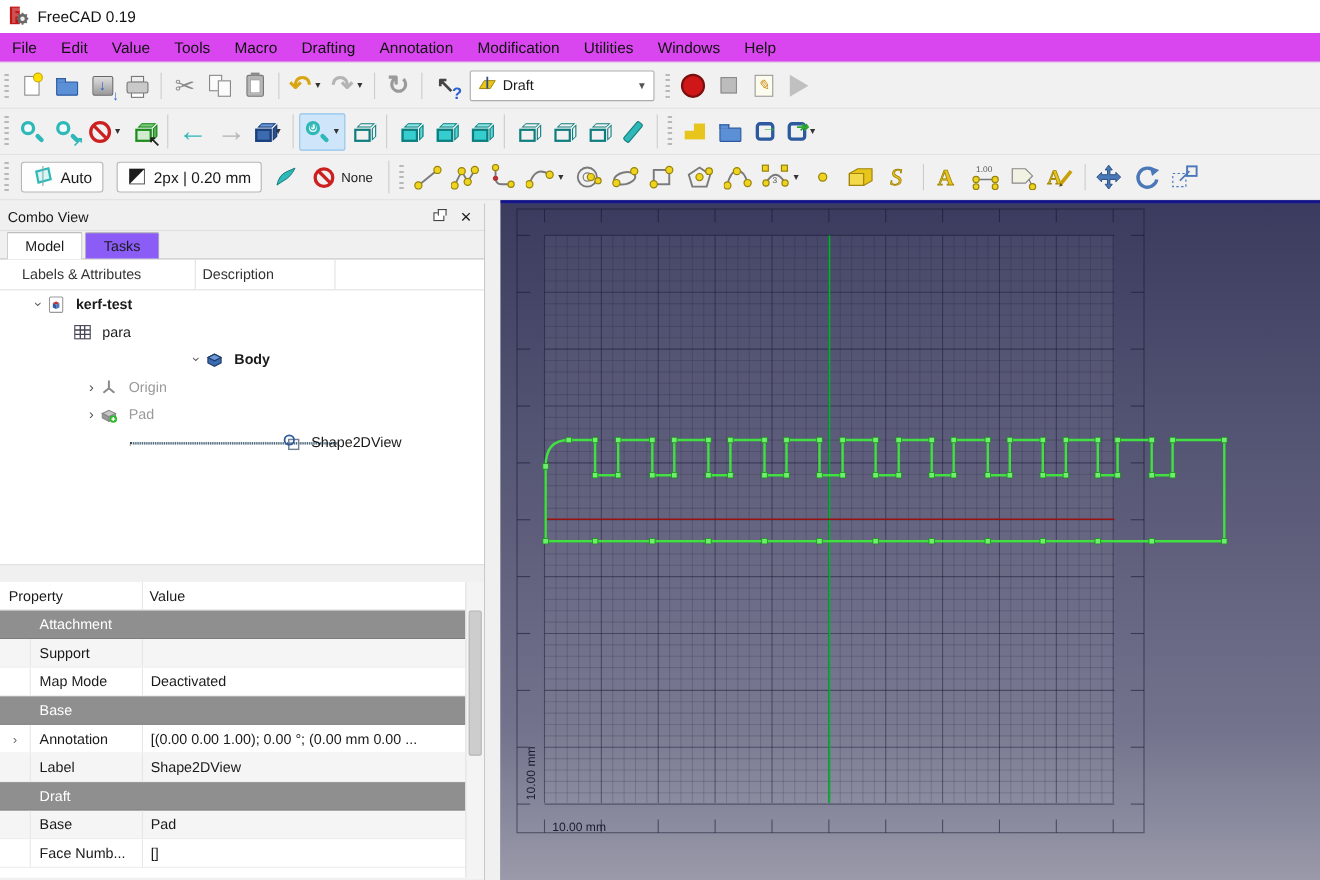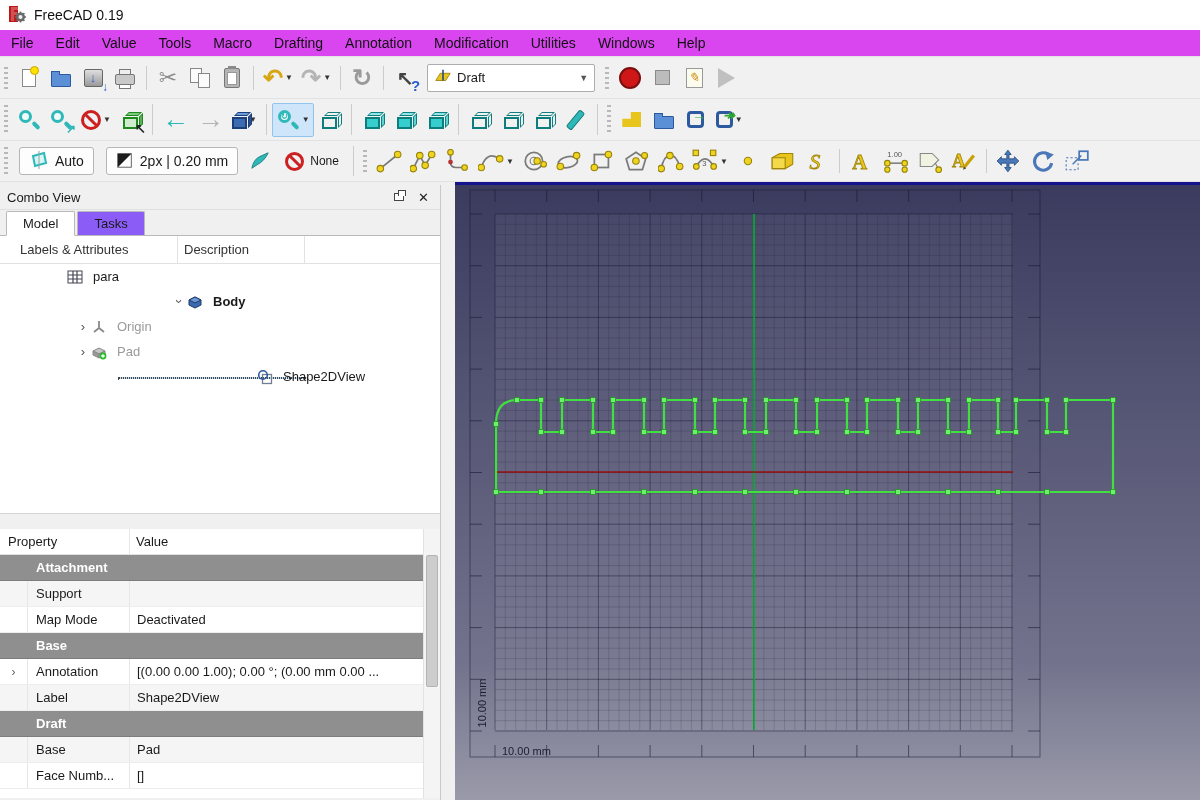--- a/index.html
+++ b/index.html
@@ -94,21 +94,21 @@
   #propbox{background:#fff;height:269px;position:relative;overflow:hidden}
   #prop-header{height:26px;display:flex;border-bottom:1px solid #e0e0e0;background:#fff}
   #prop-header .ph1{width:130px;padding-left:8px;display:flex;align-items:center;border-right:1px solid #e6e6e6}
   #prop-header .ph2{flex:1;padding-left:6px;display:flex;align-items:center}
   .prow{height:26px;display:flex;border-bottom:1px solid #ededed;background:#fff}
   .prow.shade{background:#f5f5f5}
   .prow .gut{width:28px;border-right:1px solid #e6e6e6;display:flex;align-items:center;justify-content:center;color:#666;font-size:12px}
   .prow .pn{width:102px;padding-left:8px;display:flex;align-items:center;border-right:1px solid #e6e6e6;overflow:hidden;white-space:nowrap}
   .prow .pv{flex:1;padding-left:7px;display:flex;align-items:center;overflow:hidden;white-space:nowrap}
   .prow.group{background:#8f8f8f;border-bottom:1px solid #7d7d7d}
-  .prow.group .gl{color:#fff;font-weight:bold;padding-left:36px;display:flex;align-items:center;width:100%}
+  .prow.group .gl{color:#fff;font-weight:normal;padding-left:36px;display:flex;align-items:center;width:100%}
   #propscroll{position:absolute;right:0;top:0;width:17px;height:269px;background:#f4f4f4;border-left:1px solid #e2e2e2}
   #propscroll .thumb{position:absolute;left:2px;right:2px;top:26px;height:132px;background:#cdcdcd;border:1px solid #b4b4b4;border-radius:2px}
   
   #splitter{position:absolute;left:441px;top:185px;width:14px;height:615px;background:#f0f0f0}
   #viewport{position:absolute;left:455px;top:182px;width:745px;height:618px;border-top:3px solid #14148c;background:#55556e}
   #viewport svg{display:block}
 </style>
 </head>
 <body>
 
@@ -542,20 +542,33 @@
   <div id="cv-tabs">
       <div class="cv-tab active">Model</div>
       <div class="cv-tab">Tasks</div>
     </div>
   <div id="treebox">
     <div id="tree-header">
       <span class="hc1">Labels &amp; Attributes</span>
       <span class="hc2">Description</span>
     </div>
     <div id="tree-rows">
+        <div class="trow bold">
+          <span style="width: 28px;"></span>
+          <span class="exp open">›</span>
+          <span class="ticon">
+            <svg width="16" height="16" viewBox="0 0 16 16">
+              <rect x="2" y="1" width="12" height="14" rx="1" fill="#fff" stroke="#999"></rect>
+              <polygon points="5,6.5 8,5 11,6.5 8,8" fill="#c03030"></polygon>
+              <polygon points="5,6.5 8,8 8,12 5,10.5" fill="#335a9e"></polygon>
+              <polygon points="11,6.5 8,8 8,12 11,10.5" fill="#4a77c0"></polygon>
+            </svg>
+          </span>
+          <span class="tlabel">kerf-test</span>
+        </div>
         <div class="trow">
           <span style="width: 52px;"></span>
           <span class="exp"></span>
           <span class="ticon">
             <svg width="16" height="16" viewBox="0 0 16 16">
               <rect x="1" y="2" width="14" height="12" fill="#fff" stroke="#445"></rect>
               <path d="M1,6 H15 M1,10 H15 M6,2 V14 M10,2 V14" stroke="#445" stroke-width="1.2"></path>
             </svg>
           </span>
           <span class="tlabel">para</span>

